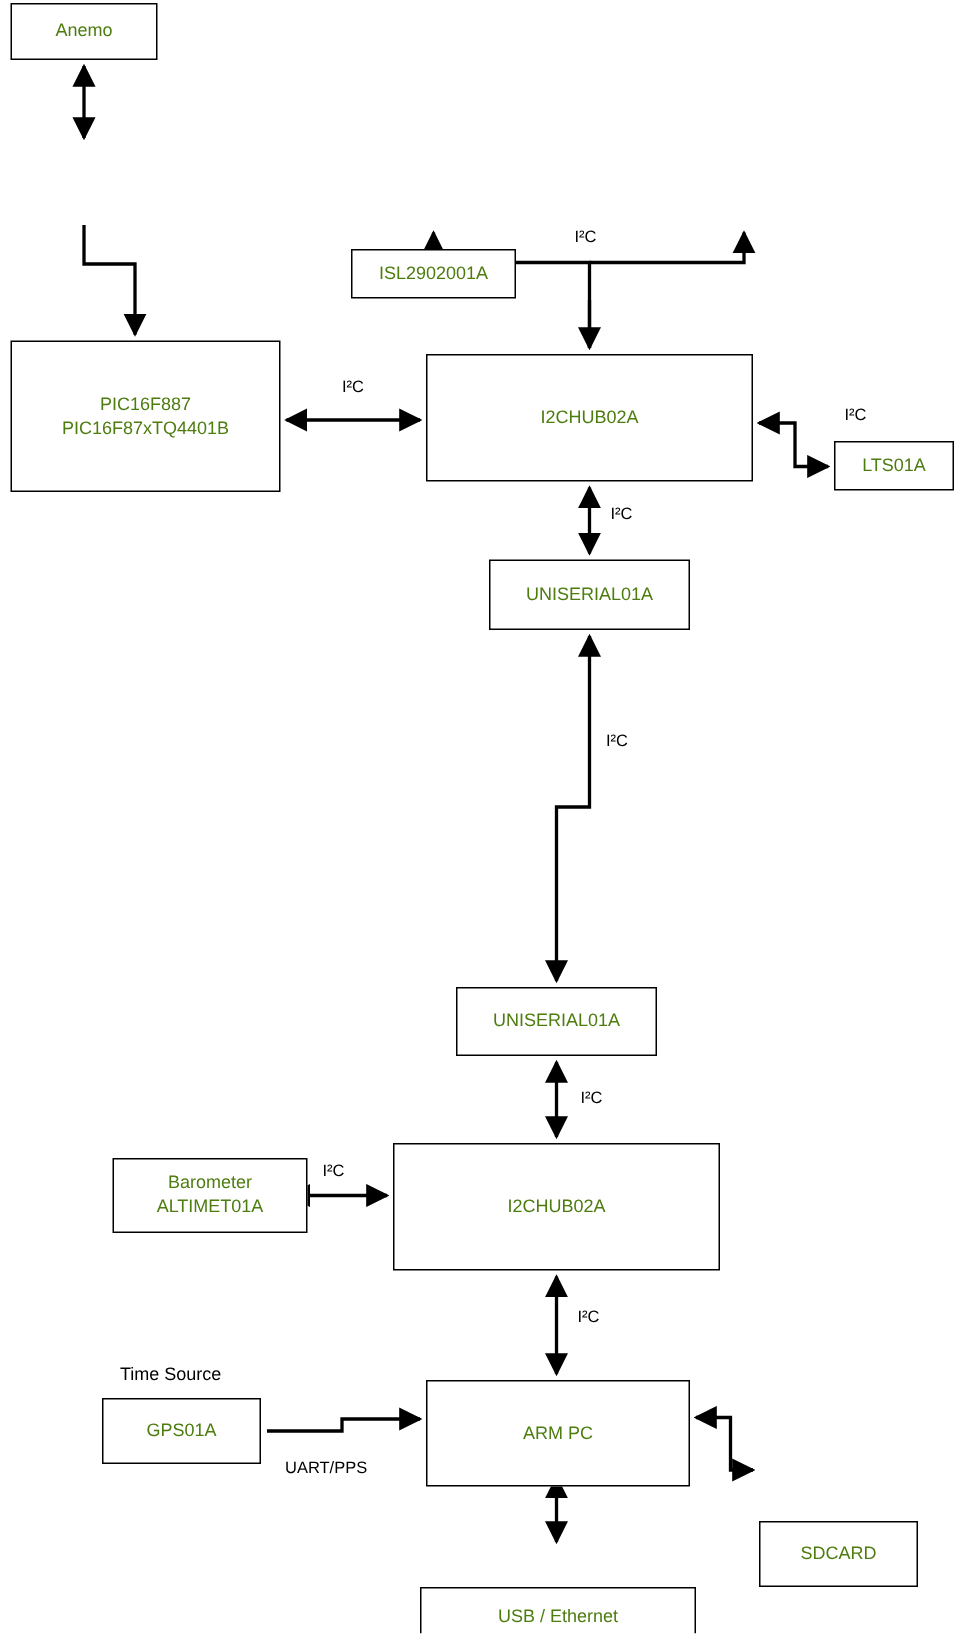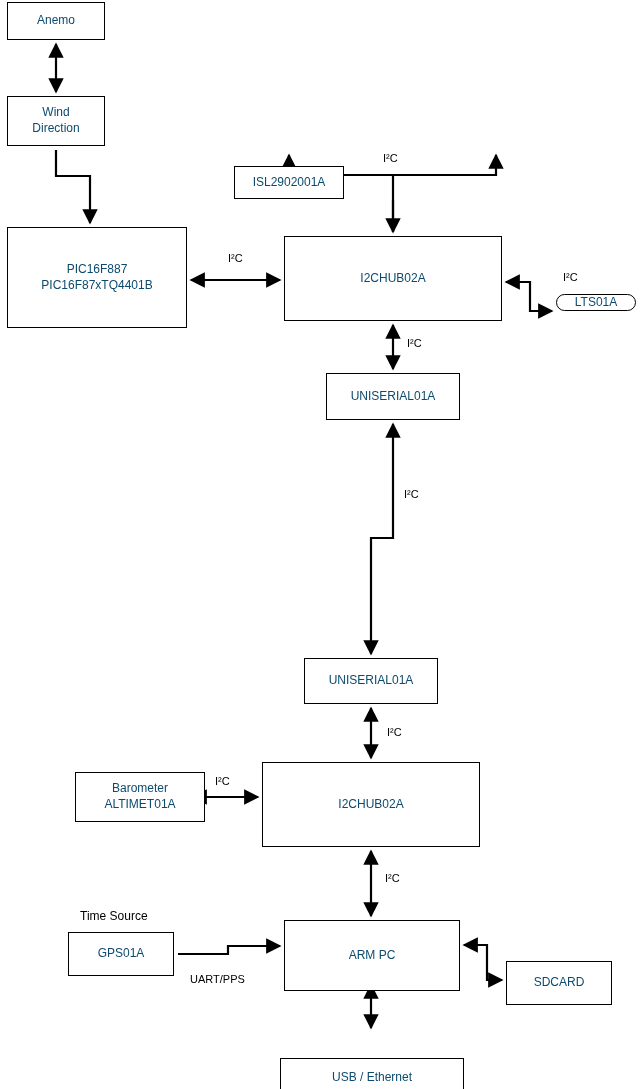--- a/index.html
+++ b/index.html
@@ -17,21 +17,21 @@
   }
   .node {
     position: absolute;
     box-sizing: border-box;
     border: 1.6px solid #000000;
     background: #ffffff;
     display: flex;
     align-items: center;
     justify-content: center;
     text-align: center;
-    color: #0c4a6e;
+    color: #4d7c0f;
     font-size: 12px;
     line-height: 1.3;
     white-space: pre-line;
     z-index: 3;
   }
   .edge-label {
     position: absolute;
     font-size: 11px;
     color: #000000;
     white-space: nowrap;
@@ -91,35 +91,33 @@
 
       <path d="M 178 954 L 228 954 L 228 946 L 280 946" marker-end="url(#arrow)"></path>
 
       <path d="M 464 945 L 487 945 L 487 980 L 502 980" marker-start="url(#arrow)" marker-end="url(#arrow)"></path>
 
       <line x1="371" y1="985" x2="371" y2="1028" marker-start="url(#arrow)" marker-end="url(#arrow)"></line>
     </g>
   </svg>
 
   <div class="node" style="left:7px;top:2px;width:98px;height:38px;">Anemo</div>
-  <div class="node" style="left:7px;top:96px;width:98px;height:50px;">Wind
-Direction</div>
   <div class="node" style="left:7px;top:227px;width:180px;height:101px;">PIC16F887
 PIC16F87xTQ4401B</div>
   <div class="node" style="left:234px;top:118px;width:110px;height:33px;margin-top:48px;">ISL2902001A</div>
   <div class="node" style="left:284px;top:236px;width:218px;height:85px;">I2CHUB02A</div>
-  <div class="node" style="left:556px;top:294px;width:80px;height:17px;border-radius:13px;">LTS01A</div>
+  <div class="node" style="left:556px;top:294px;width:80px;height:33px;">LTS01A</div>
   <div class="node" style="left:326px;top:373px;width:134px;height:47px;">UNISERIAL01A</div>
   <div class="node" style="left:304px;top:658px;width:134px;height:46px;">UNISERIAL01A</div>
   <div class="node" style="left:75px;top:772px;width:130px;height:50px;">Barometer
 ALTIMET01A</div>
   <div class="node" style="left:262px;top:762px;width:218px;height:85px;">I2CHUB02A</div>
   <div class="node" style="left:68px;top:932px;width:106px;height:44px;">GPS01A</div>
   <div class="node" style="left:284px;top:920px;width:176px;height:71px;">ARM PC</div>
-  <div class="node" style="left:506px;top:961px;width:106px;height:44px;">SDCARD</div>
+  <div class="node" style="left:506px;top:1014px;width:106px;height:44px;">SDCARD</div>
   <div class="node" style="left:280px;top:1058px;width:184px;height:39px;">USB / Ethernet</div>
 
   <div class="edge-label" style="left:383px;top:152px;">I²C</div>
   <div class="edge-label" style="left:228px;top:252px;">I²C</div>
   <div class="edge-label" style="left:563px;top:271px;">I²C</div>
   <div class="edge-label" style="left:407px;top:337px;">I²C</div>
   <div class="edge-label" style="left:404px;top:488px;">I²C</div>
   <div class="edge-label" style="left:387px;top:726px;">I²C</div>
   <div class="edge-label" style="left:215px;top:775px;">I²C</div>
   <div class="edge-label" style="left:385px;top:872px;">I²C</div>

